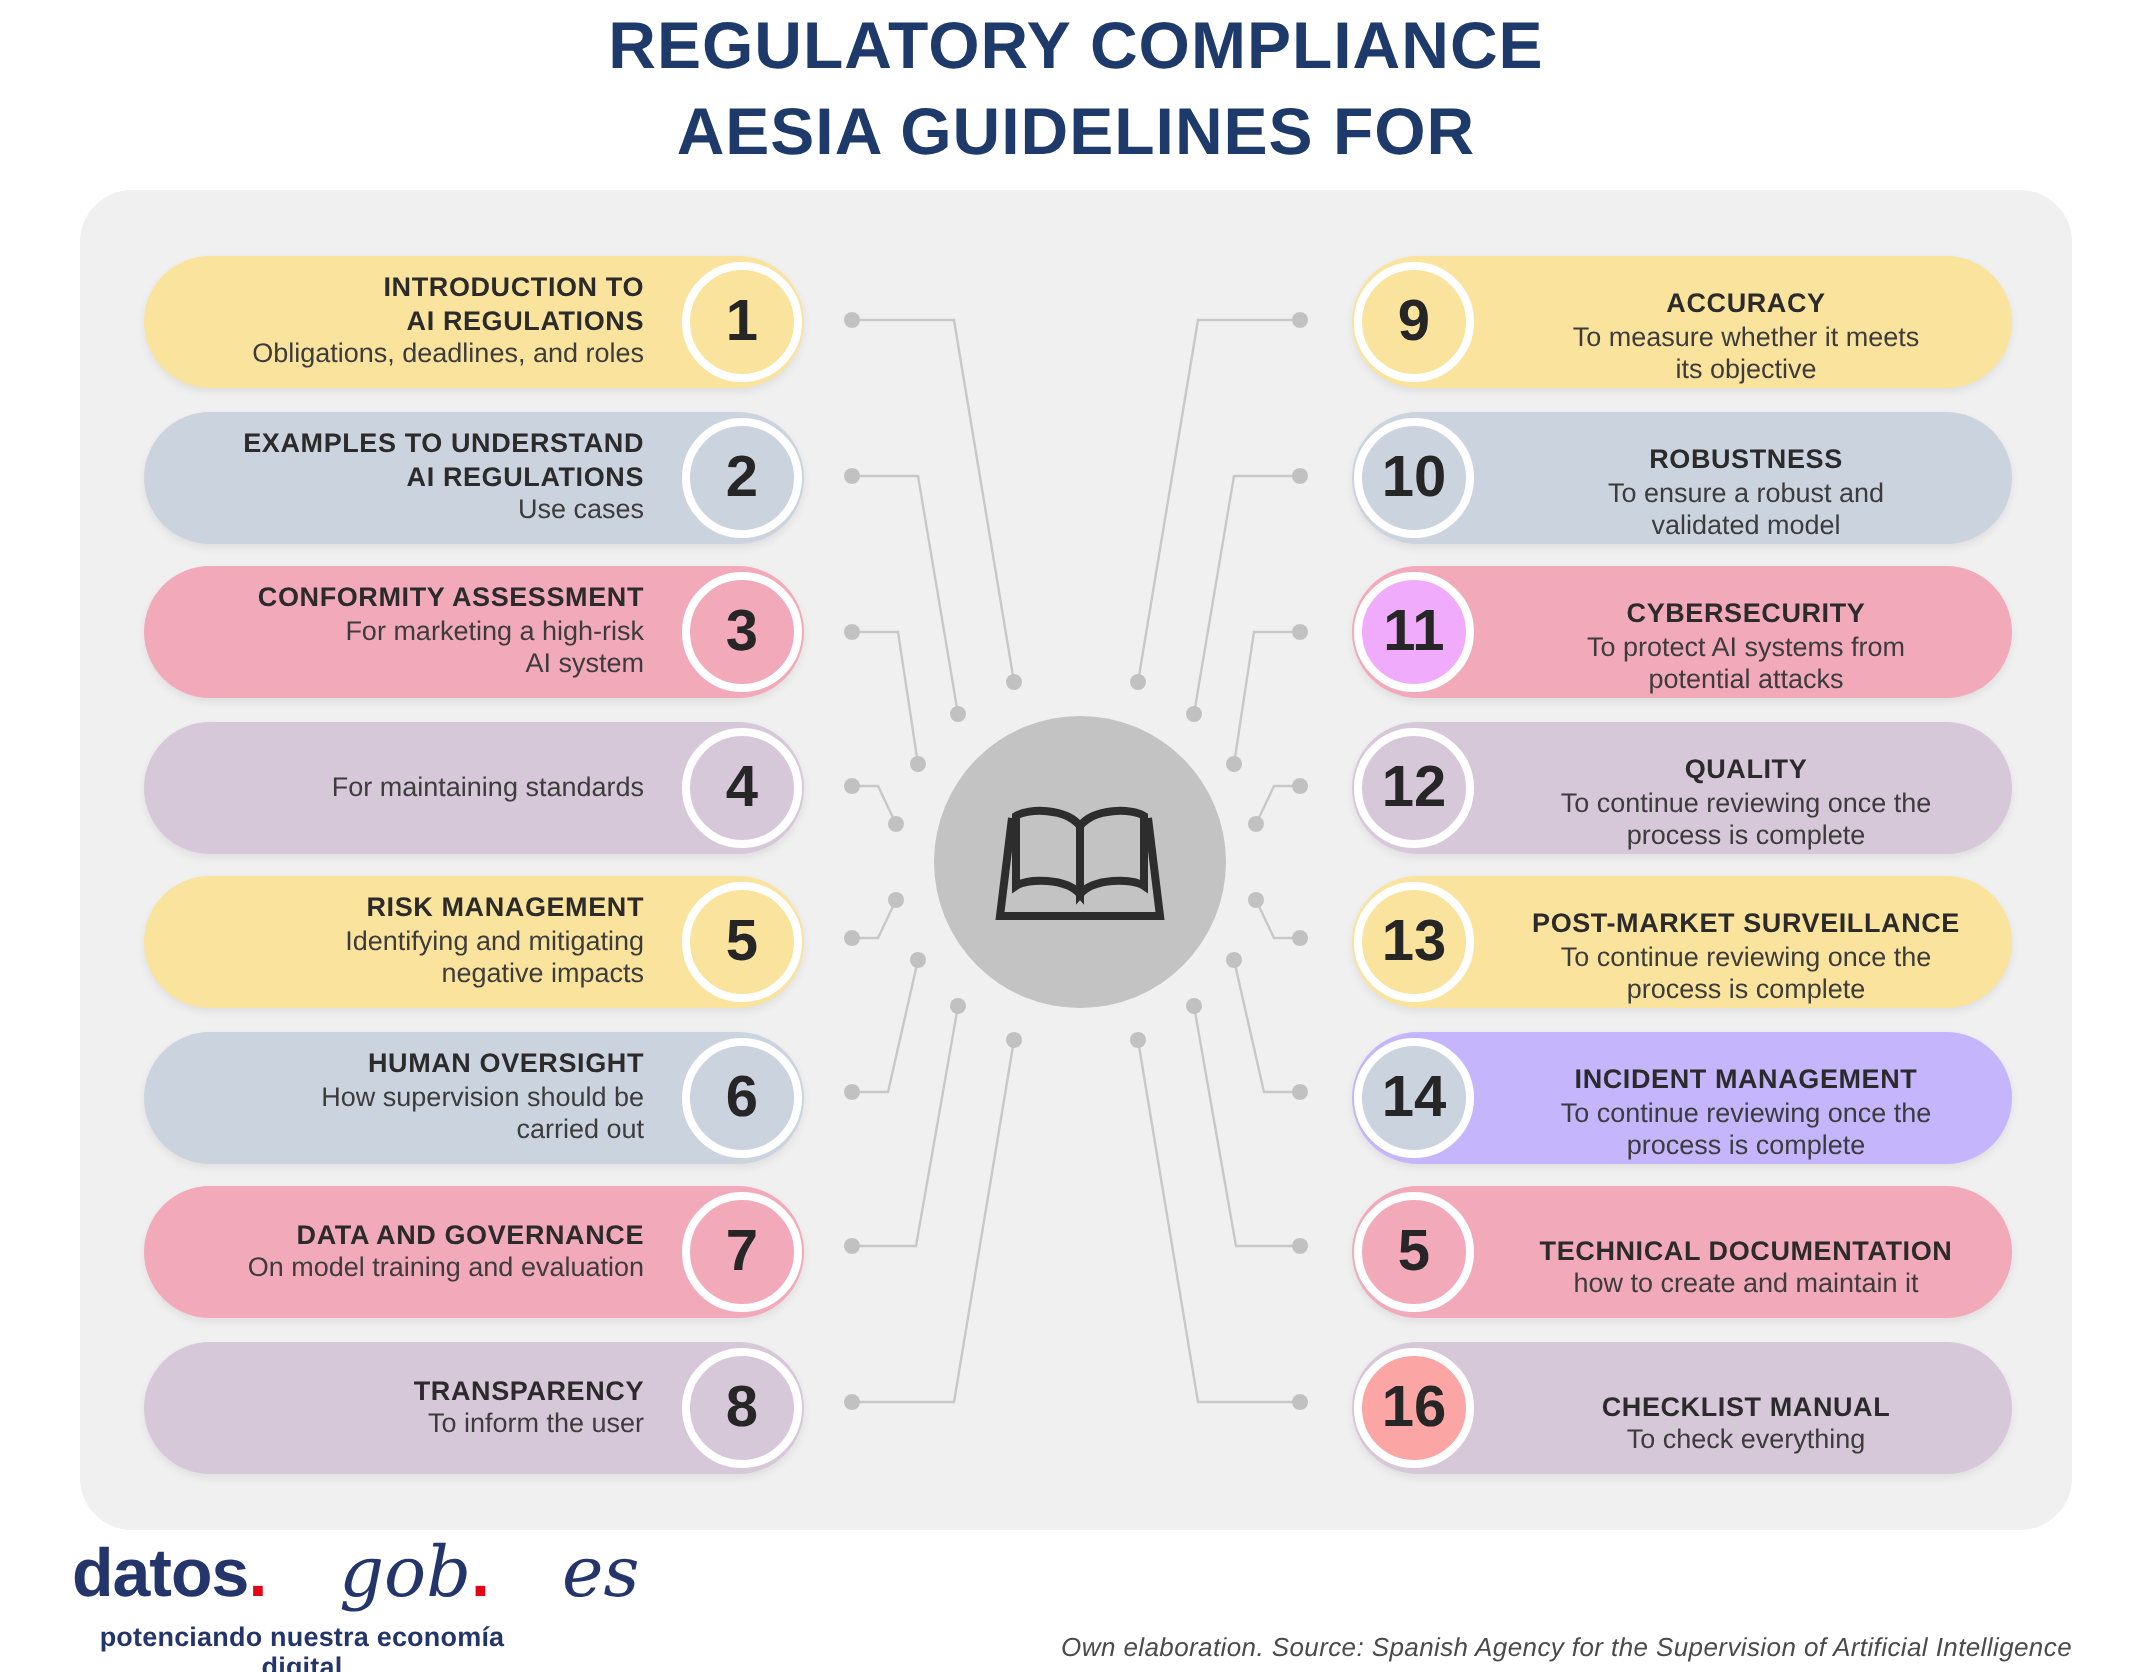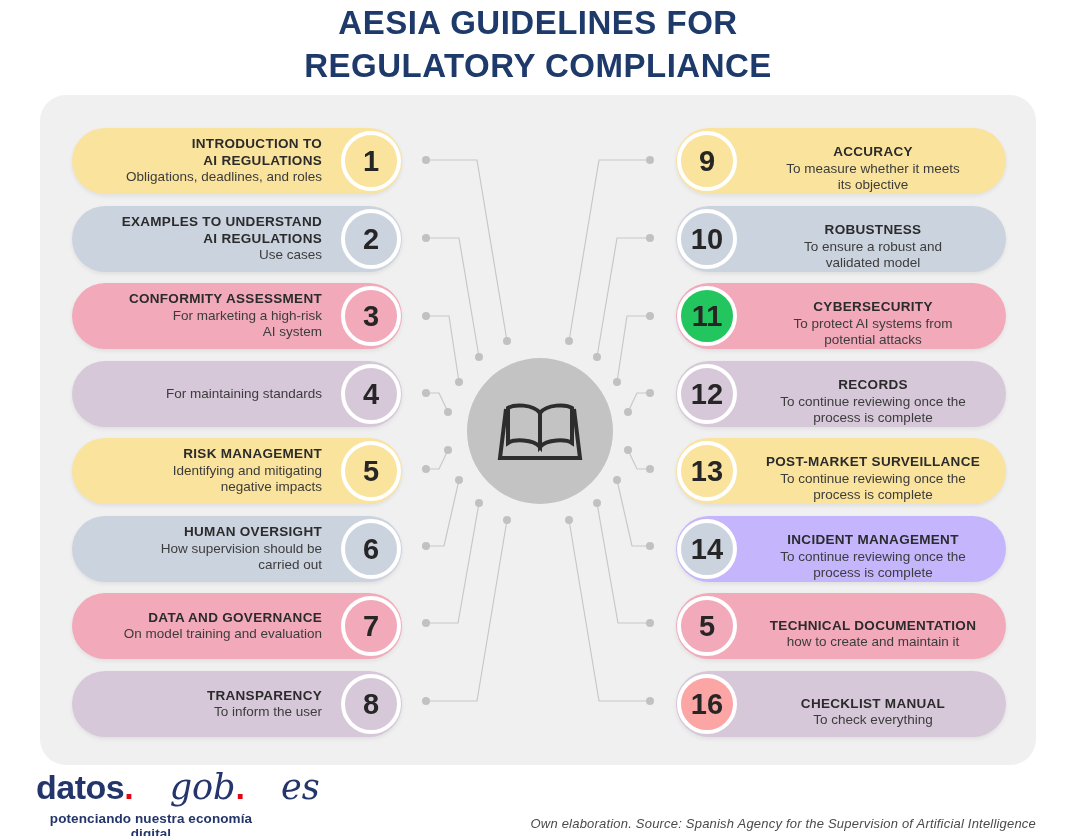--- a/index.html
+++ b/index.html
@@ -69,22 +69,22 @@
   }
   .source{
     position:absolute;right:40px;top:816px;
     font-size:13px;font-style:italic;color:#4A4A4A;letter-spacing:0.2px;
   }
 </style>
 </head>
 <body>
 
 <div class="title" style="color: rgb(30, 58, 107);">
+  <div>REGULATORY COMPLIANCE</div>
   <div>AESIA GUIDELINES FOR</div>
-  <div>REGULATORY COMPLIANCE</div>
 </div>
 
 <div class="panel" style="background: rgb(241, 240, 240);"></div>
 
 <svg class="connectors" width="996" height="670" viewBox="0 0 996 670">
   <g>
       <polyline points="386,65 437,65 467,246"></polyline>
       <circle cx="386" cy="65" r="4"></circle>
       <circle cx="467" cy="246" r="4"></circle>
     </g>
@@ -251,25 +251,25 @@
 validated model</div>
   </div>
   <div class="pill-num" style="background: rgb(203, 211, 223);">10</div>
 </div>
 <div class="pill right" style="top: 283px; background: rgb(242, 169, 186);">
   <div class="pill-text">
     <div class="pill-title">CYBERSECURITY</div>
     <div class="pill-desc">To protect AI systems from
 potential attacks</div>
   </div>
-  <div class="pill-num" style="background: #22c55e;">11</div>
+  <div class="pill-num" style="background: #f0abfc;">11</div>
 </div>
 <div class="pill right" style="top: 361px; background: rgb(214, 199, 217);">
   <div class="pill-text">
-    <div class="pill-title">RECORDS</div>
+    <div class="pill-title">QUALITY</div>
     <div class="pill-desc">To continue reviewing once the
 process is complete</div>
   </div>
   <div class="pill-num" style="background: rgb(214, 199, 217);">12</div>
 </div>
 <div class="pill right" style="top: 438px; background: rgb(250, 227, 156);">
   <div class="pill-text">
     <div class="pill-title">POST-MARKET SURVEILLANCE</div>
     <div class="pill-desc">To continue reviewing once the
 process is complete</div>

